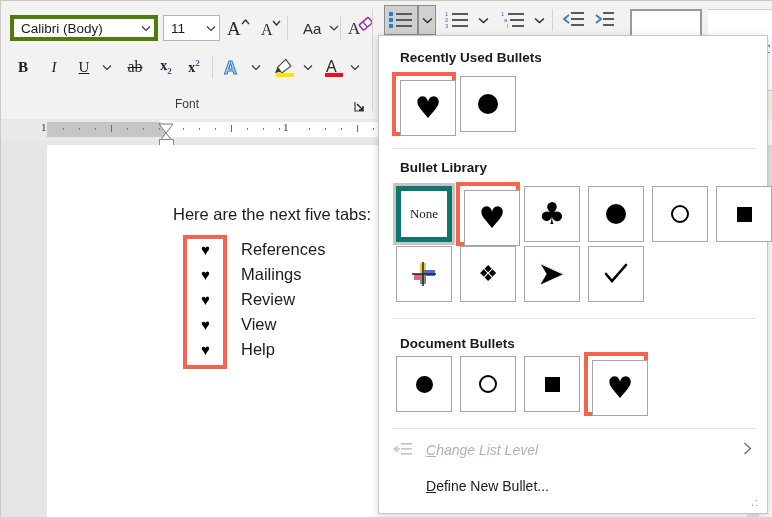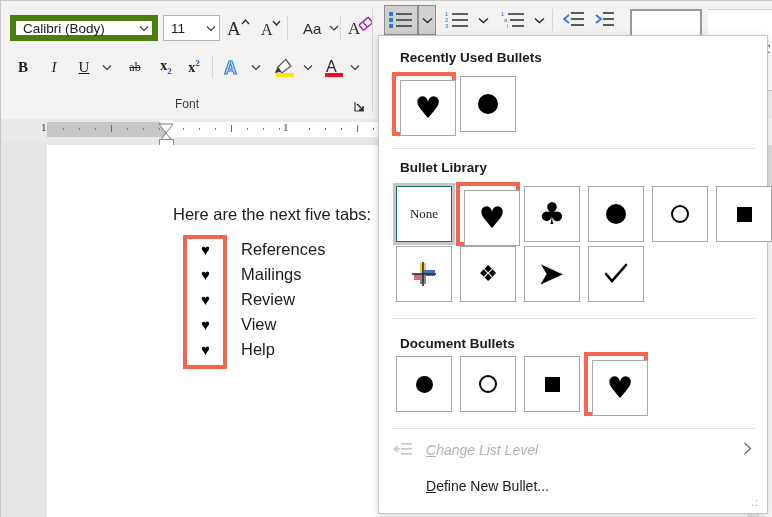--- a/index.html
+++ b/index.html
@@ -13,21 +13,21 @@
   #root{position:absolute;inset:0;border:1px solid #c8c8c8;box-sizing:border-box;background:#fff;}
 
   
   .ribbon{position:absolute;left:0;top:0;width:772px;height:118px;background:#f3f2f1;}
 
   .font-group{position:absolute;left:0;top:0;width:372px;height:118px;}
   .sep-v{position:absolute;width:1px;background:#d6d4d2;}
 
   .fontname-box{
     position:absolute;left:9px;top:14px;width:148px;height:26px;
-    background:#fff;border:6px solid #4d7c0f;box-sizing:border-box;
+    background:#fff;border:4px solid #4d7c0f;box-sizing:border-box;
     display:flex;align-items:center;
   }
   .fontname-box .txt{font-size:13.5px;color:#1b1b1b;padding-left:7px;flex:1;
      white-space:nowrap;overflow:hidden;}
   .fontsize-box{
     position:absolute;left:162px;top:14px;width:57px;height:26px;
     background:#fff;border:1px solid #b6b4b2;box-sizing:border-box;
     display:flex;align-items:center;
   }
   .fontsize-box .txt{font-size:13.5px;color:#1b1b1b;padding-left:7px;flex:1;}
@@ -118,21 +118,21 @@
 
   
   .dropdown{position:absolute;left:377px;top:34px;width:390px;height:479px;
     background:#fff;border:1px solid #c6c6c6;box-sizing:border-box;
     box-shadow:0 2px 8px rgba(0,0,0,.16);}
   .dd-section-title{position:absolute;font-size:13.5px;font-weight:bold;color:#1b1b1b;}
   .dd-divider{position:absolute;height:1px;background:#e3e3e3;}
 
   .cell{position:absolute;width:56px;height:56px;background:#fff;border:1px solid #a6a6a6;
      box-sizing:border-box;display:flex;align-items:center;justify-content:center;}
-  .cell.none-sel{border:1px solid #0f766e;outline:3px solid #c6c6c6;outline-offset:0px;}
+  .cell.none-sel{border:5px solid #0f766e;outline:3px solid #c6c6c6;outline-offset:0px;}
   .cell .glyph{font-size:30px;line-height:1;color:#000;
      font-family:"DejaVu Sans",sans-serif;}
   .cell .glyph.sm{font-size:22px;}
   .cell .none-txt{font-size:13px;color:#1b1b1b;font-family:"Liberation Serif",serif;}
   .cellwrap{position:absolute;width:64px;height:64px;}
   .cellwrap.hot{border:4px solid #f4644f;box-sizing:border-box;}
   .cellwrap .cell{left:4px;top:4px;}
 
   .dot{width:20px;height:20px;border-radius:50%;background:#000;}
   .dot-sm{width:17px;height:17px;border-radius:50%;background:#000;}
@@ -212,21 +212,21 @@
       </div>
       <div class="rbtn under">
         <span style="text-decoration:underline;font-size:15px;font-family:'Liberation Serif',serif;">U</span>
       </div>
       <div class="rbtn underchev">
         <svg width="10" height="7" viewBox="0 0 10 7">
             <path d="M1 1.5 L5 5.5 L9 1.5" stroke="#3b3a39" stroke-width="1.2" fill="none"></path>
           </svg>
       </div>
       <div class="rbtn strike">
-        <span style="text-decoration:line-through;font-size:12px;font-family:'Liberation Serif',serif;">ab</span>
+        <span style="text-decoration:line-through;font-size:16px;font-family:'Liberation Serif',serif;">ab</span>
       </div>
       <div class="rbtn sub">
         <span style="font-size:14px;font-weight:bold;font-family:'Liberation Serif',serif;">x<sub style="font-size:9px;color:#2b579a;">2</sub></span>
       </div>
       <div class="rbtn sup">
         <span style="font-size:14px;font-weight:bold;font-family:'Liberation Serif',serif;">x<sup style="font-size:9px;color:#2b579a;">2</sup></span>
       </div>
       <div class="sep-v" style="left:211px;top:55px;height:22px;"></div>
       <div class="rbtn texteffect">
         <svg width="24" height="22" viewBox="0 0 24 22">

